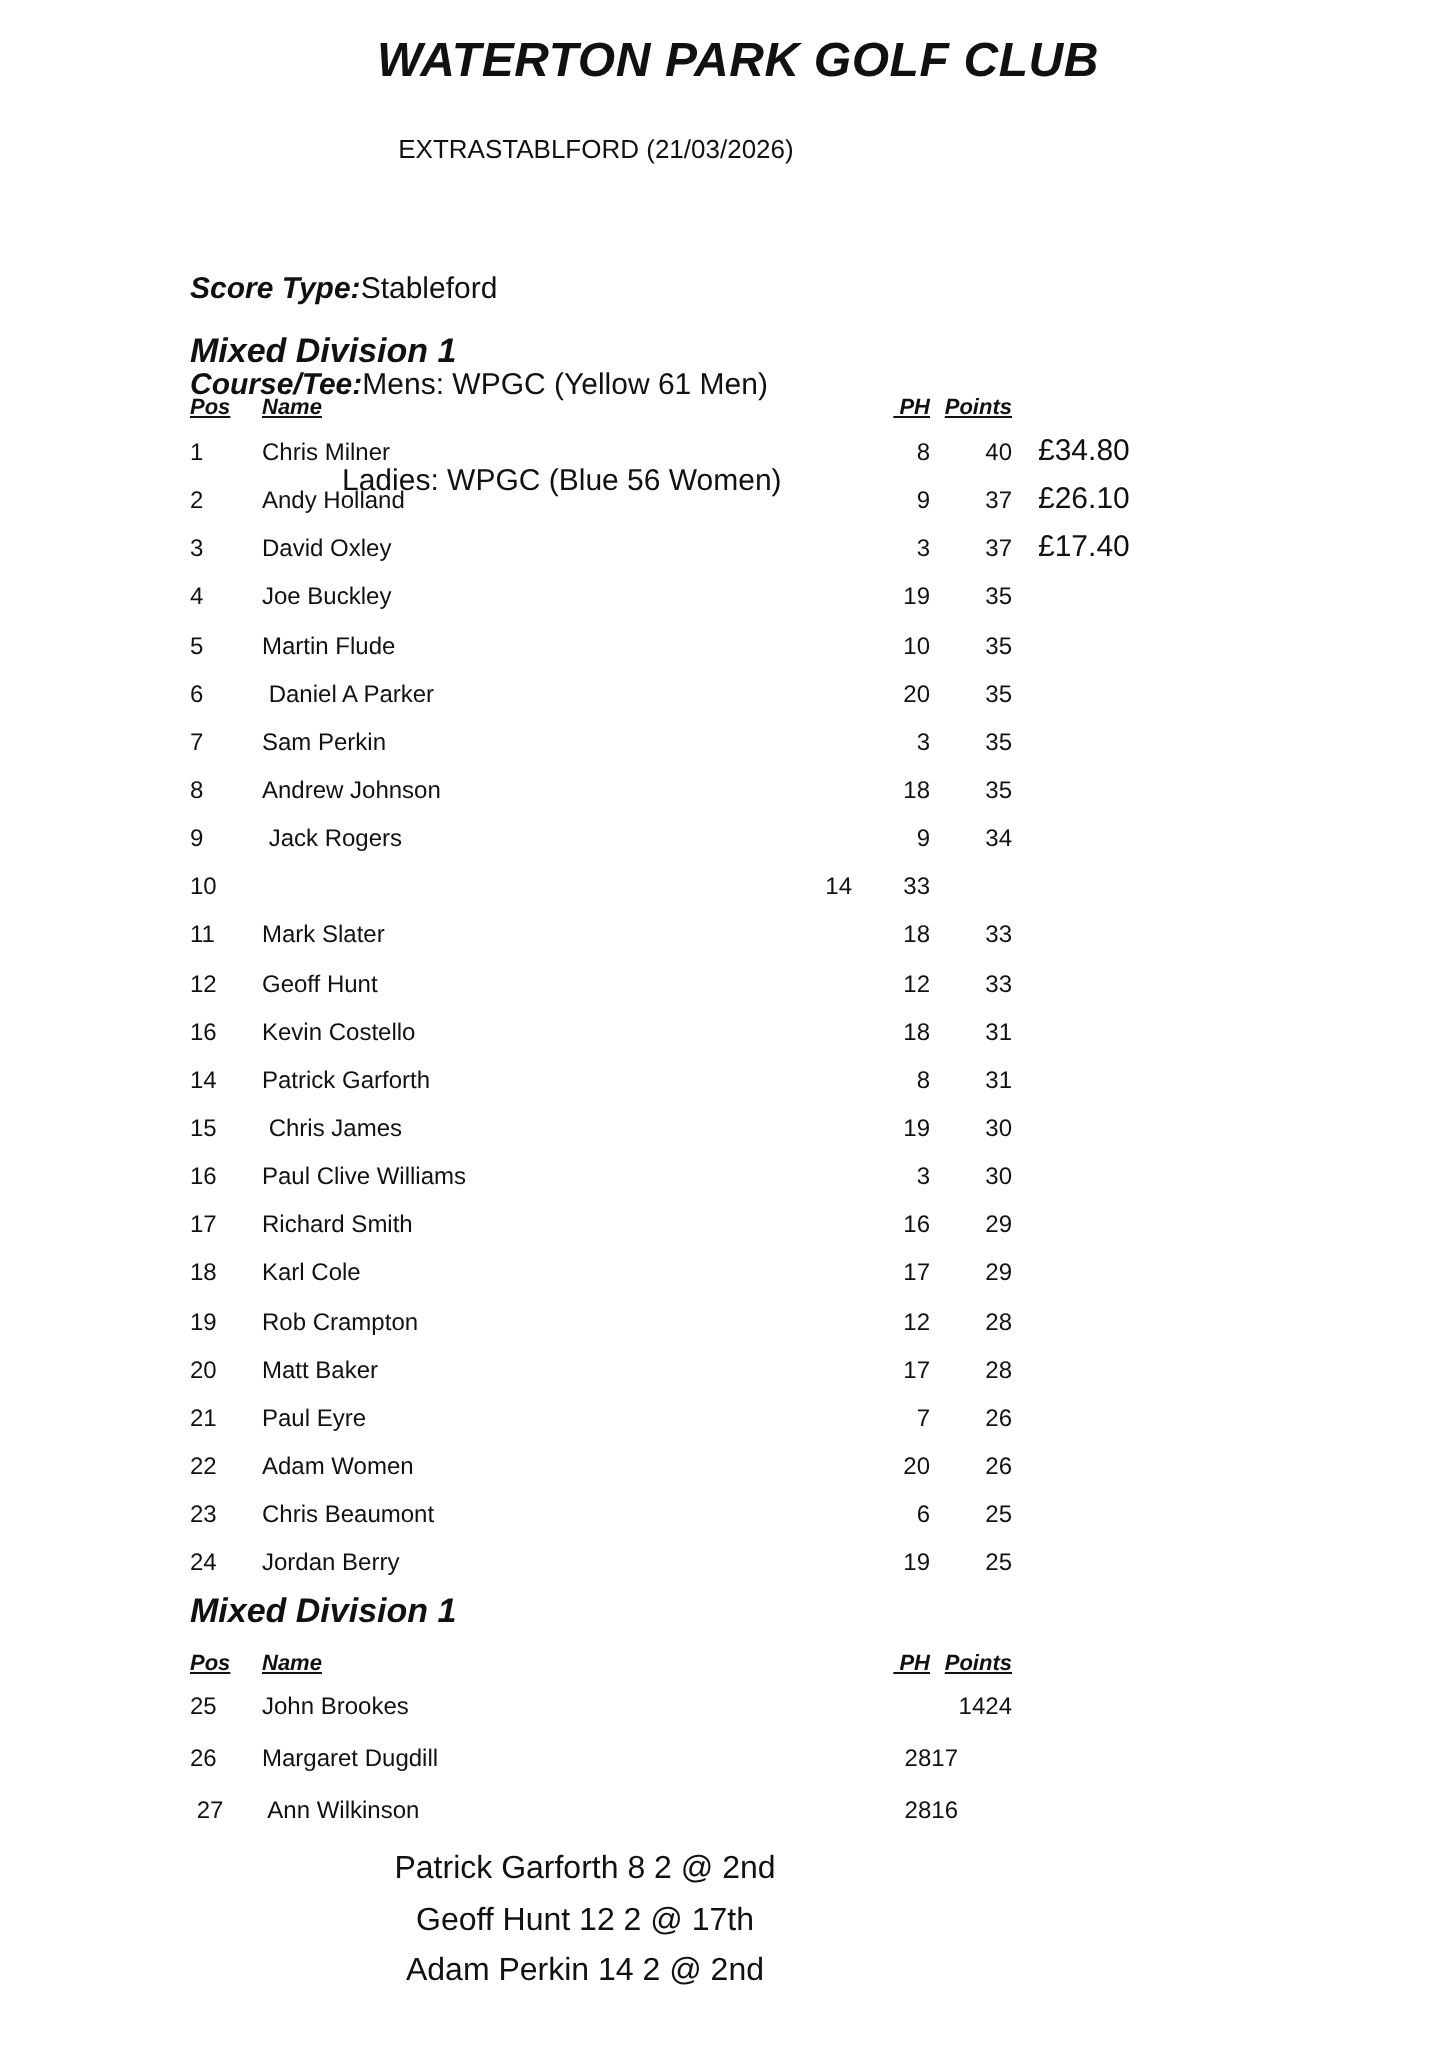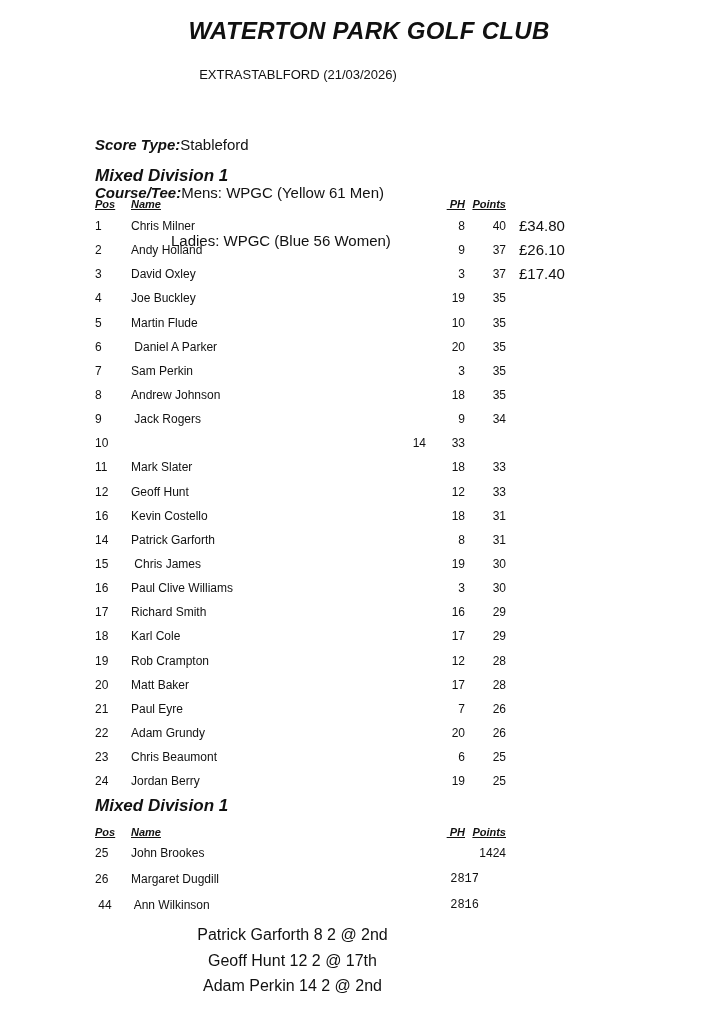--- a/index.html
+++ b/index.html
@@ -60,21 +60,21 @@
   .rows-1 { top: 214px; }
   .rows-2 { top: 840px; }
   .rows-1 .grid-row { height: 24.15px; line-height: 24.15px; }
   .rows-2 .grid-row { height: 26px; line-height: 26px; }
 
   .cell-pos, .cell-name { white-space: pre; overflow: hidden; }
   .cell-ph, .cell-points { text-align: right; white-space: pre; }
   .cell-prize {
     padding-left: 13px; font-size: 15px; white-space: pre;
   }
-  .rows-2 .cell-ph { transform: translateX(14px); font-family: Liberation Mono, monospace; }
+  .rows-2 .cell-ph { transform: translateX(14px); }
 
   .footer {
     position: absolute; top: 922px; left: 0; width: 585px;
     text-align: center; font-size: 16px; line-height: 25.5px;
   }
 </style>
 </head>
 <body>
 
 <div class="page">
@@ -258,21 +258,21 @@
   <div class="grid-row player-row">
     <span class="cell-pos">21</span>
     <span class="cell-name">Paul Eyre</span>
     <span class="cell-ph">7</span>
     <span class="cell-points">26</span>
     <span class="cell-prize"></span>
   </div>
 
   <div class="grid-row player-row">
     <span class="cell-pos">22</span>
-    <span class="cell-name">Adam Grundy</span>
+    <span class="cell-name">Adam Women</span>
     <span class="cell-ph">20</span>
     <span class="cell-points">26</span>
     <span class="cell-prize"></span>
   </div>
 
   <div class="grid-row player-row">
     <span class="cell-pos">23</span>
     <span class="cell-name">Chris Beaumont</span>
     <span class="cell-ph">6</span>
     <span class="cell-points">25</span>
@@ -307,21 +307,21 @@
 
   <div class="grid-row player-row">
     <span class="cell-pos">26</span>
     <span class="cell-name">Margaret Dugdill</span>
     <span class="cell-ph">2817</span>
     <span class="cell-points"></span>
     <span class="cell-prize"></span>
   </div>
 
   <div class="grid-row player-row">
-    <span class="cell-pos"> 44</span>
+    <span class="cell-pos"> 27</span>
     <span class="cell-name"> Ann Wilkinson</span>
     <span class="cell-ph">2816</span>
     <span class="cell-points"></span>
     <span class="cell-prize"></span>
   </div>
 </div>
 
   <div class="footer">
     <div class="footer-line">Patrick Garforth 8 2 @ 2nd</div>
     <div class="footer-line">Geoff Hunt 12 2 @ 17th</div>

